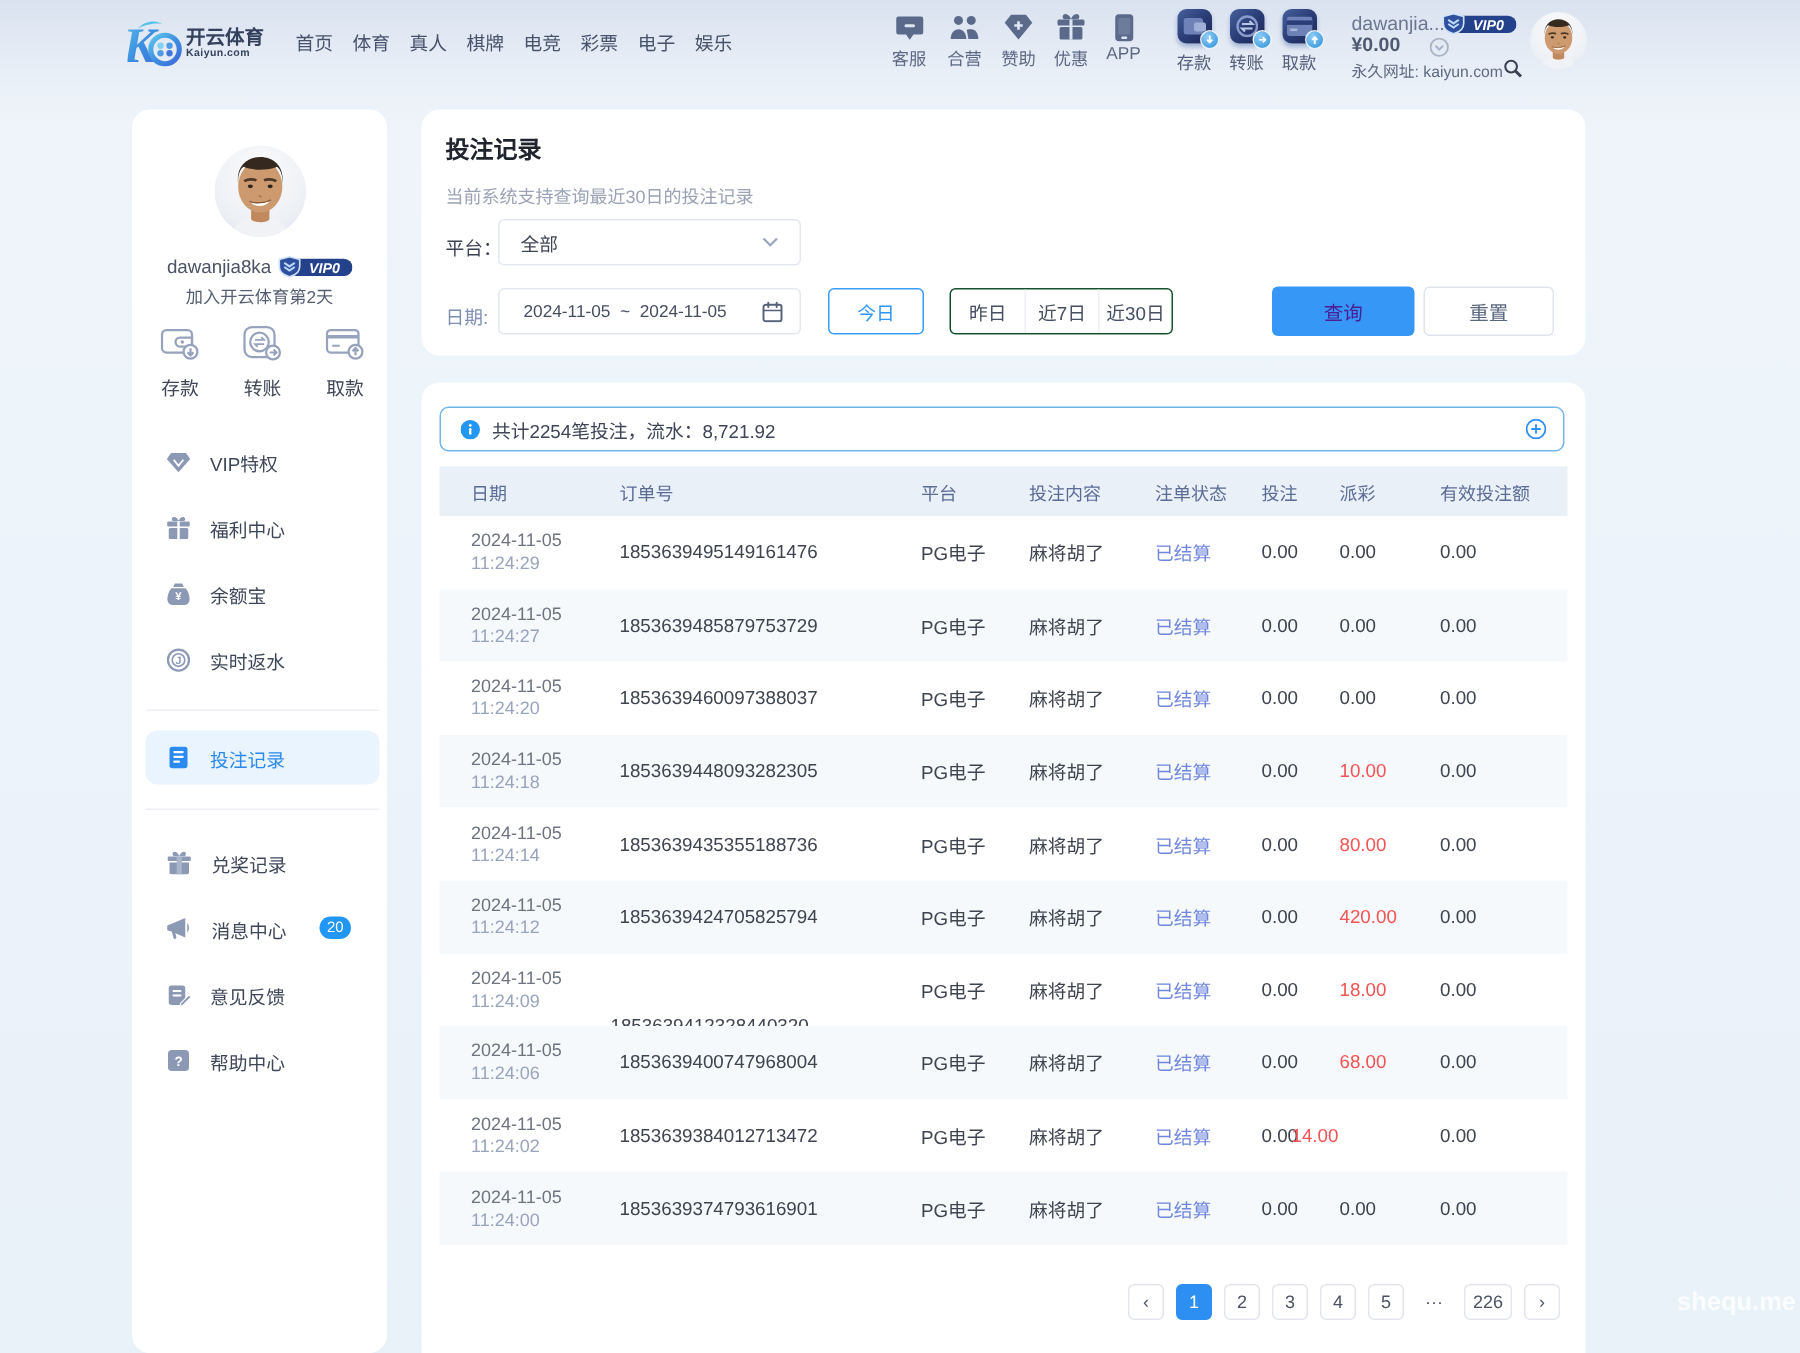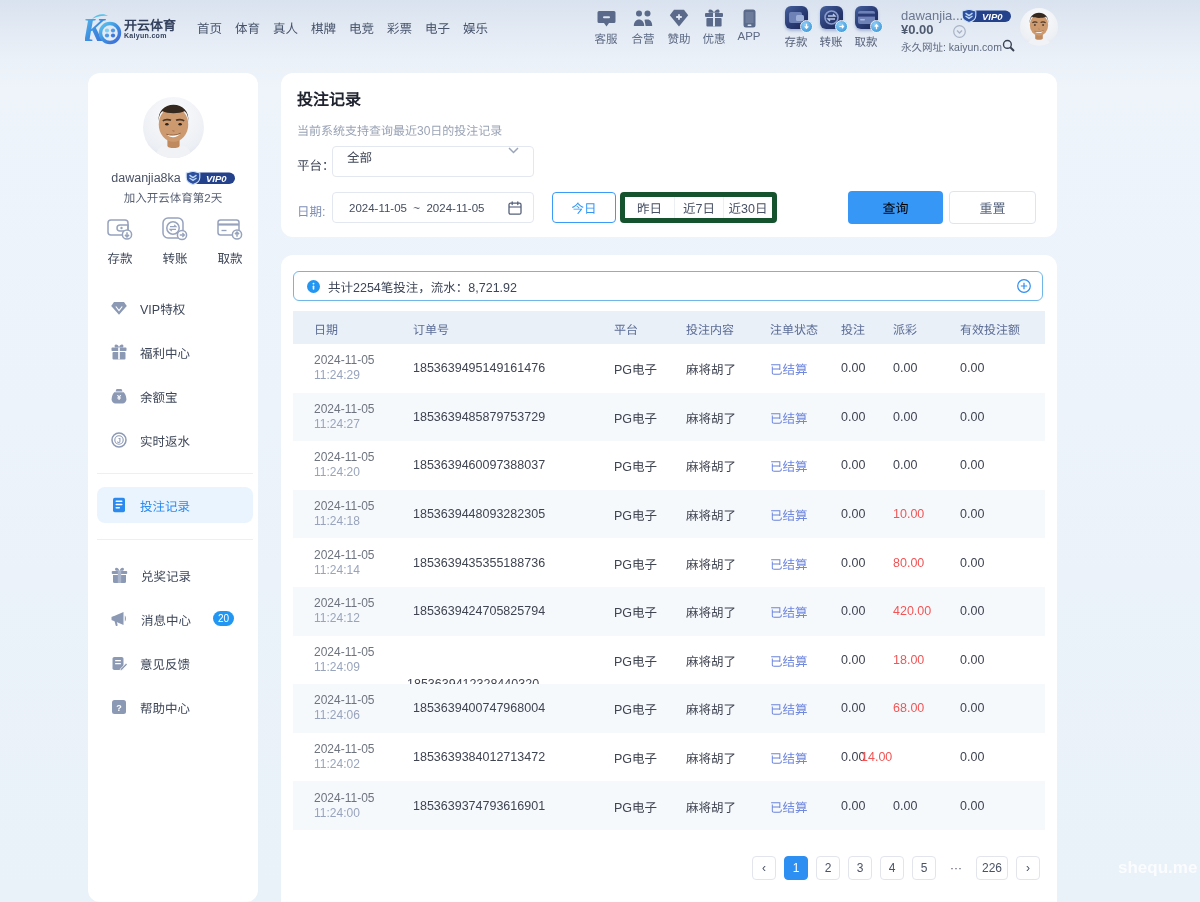--- a/index.html
+++ b/index.html
@@ -34,28 +34,28 @@
 .menu{position:absolute;left:97px;top:286px;width:156px;font-size:12.5px;color:#3e4759;}
 .mitem{height:44px;display:flex;align-items:center;padding-left:14px;position:relative;border-radius:8px;}
 .mitem svg{margin-right:13px;flex:0 0 auto;}
 .mdiv{height:1px;background:#eceff5;margin:11px 0 13px 0;}
 .mitem.act{background:#eaf4fe;color:#2b8af0;margin:4px 0;height:36px;}
 .mbadge{position:absolute;right:19px;top:14px;background:#2196f3;color:#fff;border-radius:8px;font-size:10px;min-width:21px;height:15px;line-height:15px;text-align:center;}
 
 .title{position:absolute;left:297px;top:86px;font-size:16px;font-weight:bold;color:#20242f;}
 .subtitle{position:absolute;left:297px;top:121px;font-size:12px;color:#9aa3b5;}
 .flabel{position:absolute;font-size:12.5px;color:#3c4354;}
-.selbox{position:absolute;left:332px;top:146px;width:202px;height:31px;border:1px solid #e3e7ef;border-radius:4px;background:#fff;font-size:12.5px;color:#3f4656;display:flex;align-items:flex-start;padding:0 14px;justify-content:space-between;}
+.selbox{position:absolute;left:332px;top:146px;width:202px;height:31px;border:1px solid #e3e7ef;border-radius:4px;background:#fff;font-size:12.5px;color:#3f4656;display:flex;align-items:center;padding:0 14px;justify-content:space-between;}
 .datebox{position:absolute;left:332px;top:192px;width:202px;height:31px;border:1px solid #e3e7ef;border-radius:4px;background:#fff;font-size:11.5px;color:#444c5e;display:flex;align-items:center;padding:0 11px 0 16px;justify-content:space-between;}
 .seg{position:absolute;top:192px;height:31px;display:flex;font-size:12.5px;}
 .seg .s1{width:64px;border:1px solid #3b9bf8;color:#2f96f7;border-radius:4px;display:flex;align-items:center;justify-content:center;background:#fff;}
-.sgrp{display:flex;margin-left:4px;border:5px solid #14532d;border-radius:4px;background:#fff;}
+.sgrp{display:flex;margin-left:17px;border:1px solid #14532d;border-radius:4px;background:#fff;}
 .sgrp div{width:49px;display:flex;align-items:center;justify-content:center;color:#464f63;}
 .sgrp div + div{border-left:1px solid #eceff4;}
-.btn-q{position:absolute;left:848px;top:191px;width:95px;height:33px;background:#3697f7;border-radius:4px;color:#000000;font-size:13px;display:flex;align-items:center;justify-content:center;}
+.btn-q{position:absolute;left:848px;top:191px;width:95px;height:33px;background:#3697f7;border-radius:4px;color:#4c1d95;font-size:13px;display:flex;align-items:center;justify-content:center;}
 .btn-r{position:absolute;left:949px;top:191px;width:87px;height:33px;background:#fff;border:1px solid #dfe4ed;border-radius:4px;color:#5a6880;font-size:13px;display:flex;align-items:center;justify-content:center;}
 
 .banner{position:absolute;left:293px;top:271px;width:750px;height:30px;border:1px solid #70b7e8;border-radius:6px;background:#fff;display:flex;align-items:center;font-size:12.5px;color:#3d4557;}
 .thead{position:absolute;left:293px;top:311px;width:752px;height:33px;background:#e9f0f8;font-size:12px;color:#5b6c96;}
 .rows{position:absolute;left:293px;top:344px;width:752px;}
 .trow{height:48.6px;position:relative;font-size:12.5px;color:#3f4451;}
 .trow.alt{background:#f6f9fc;}
 .cell{position:absolute;top:50%;transform:translateY(-50%);white-space:nowrap;}
 .date2{line-height:15px;font-size:12px;}
 .date2 .d{color:#6e747f;}

